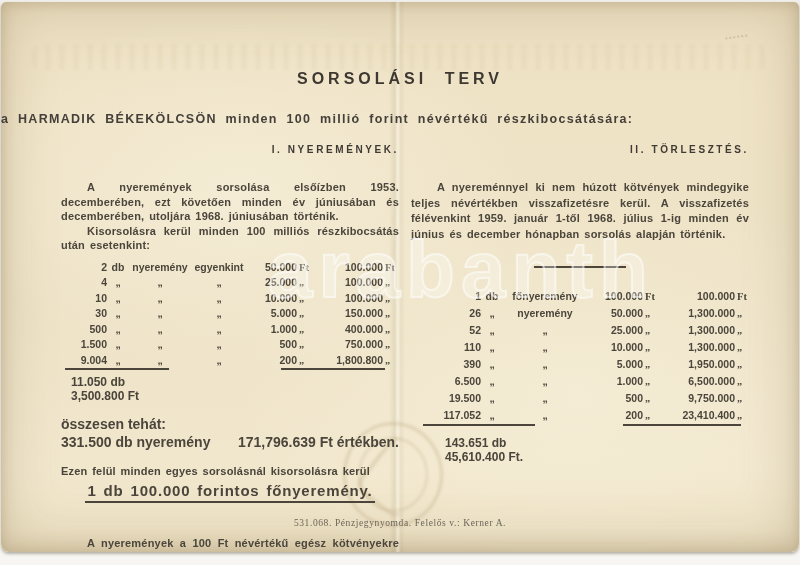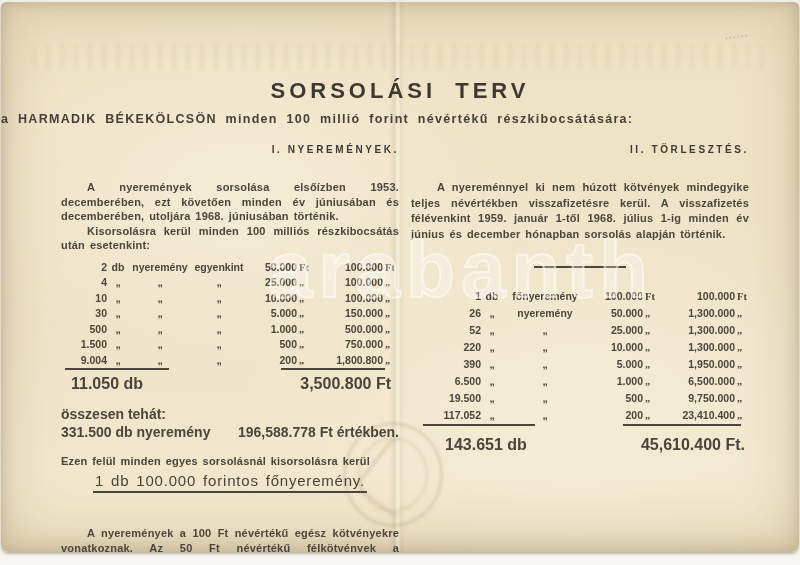--- a/index.html
+++ b/index.html
@@ -34,22 +34,22 @@
     border-radius:50%; border:3px solid rgba(176,154,112,.38); filter:blur(1.5px); opacity:.8; }
   .emblem::before { content:""; position:absolute; inset:12px; border-radius:50%; border:2px solid rgba(176,154,112,.35); }
   .emblem::after { content:""; position:absolute; left:22px; top:18px; width:52px; height:64px;
     border-left:4px solid rgba(176,154,112,.35); border-bottom:4px solid rgba(176,154,112,.3);
     transform:rotate(38deg); border-radius:12px; }
   
   .band { position:absolute; left:30px; right:30px; top:42px; height:26px; pointer-events:none; opacity:.5;
     background:repeating-linear-gradient(90deg, rgba(200,180,135,.22) 0 6px, rgba(0,0,0,0) 6px 14px);
     filter:blur(1.2px); border-radius:10px; }
 
-  .title { position:absolute; top:76px; left:0; right:0; text-align:center;
-    font-size:22px; font-weight:700; letter-spacing:4px; word-spacing:9px; color:#3d3831; }
+  .title { position:absolute; top:68px; left:0; right:0; text-align:center;
+    font-size:16px; font-weight:700; letter-spacing:4px; word-spacing:9px; color:#3d3831; }
   .subtitle { position:absolute; top:110px; left:0; right:0; text-align:left;
     font-size:12.5px; font-weight:700; letter-spacing:1.3px; word-spacing:4px; color:#45403a; }
 
   .col { position:absolute; top:142px; width:338px; }
   .col-left  { left:60px; }
   .col-right { left:410px; }
 
   .col-heading { text-align:right; font-size:10px; font-weight:700; letter-spacing:2.6px; color:#3f3a33; margin-bottom:25px; }
   .para { font-size:11px; font-weight:700; line-height:14.5px; text-align:justify;
     letter-spacing:.2px; word-spacing:1.6px; color:#4b453b; }
@@ -65,30 +65,30 @@
   .col-right .t-row { grid-template-columns:56px 22px 84px 56px 16px 76px 16px; line-height:17px; padding-left:14px; }
   .cell-num { text-align:right; }
   .cell-mid { text-align:center; }
   .cell-unit { text-align:left; padding-left:2px;font-family:Liberation Serif, serif; }
   .sumline { position:relative; height:4px; }
   .sumline span { position:absolute; top:0; border-top:2px solid #4b453b; }
   .col-left  .sumline .a { left:4px;  width:104px; }
   .col-left  .sumline .b { right:14px; width:104px; }
   .col-right .sumline .a { left:12px; width:112px; }
   .col-right .sumline .b { right:8px; width:118px; }
-  .totals { display:flex; justify-content:space-between; font-size:16px; font-weight:700; margin-top:3px; }
+  .totals { display:flex; justify-content:flex-end; font-size:12px; font-weight:700; margin-top:3px;flex-direction:column; }
   .col-left  .totals { padding-left:10px; padding-right:8px; }
   .col-right .totals { padding-left:34px; padding-right:4px;margin-top:8px; }
 
   .sum-block { margin-top:13px; font-size:14px; font-weight:700; color:#4b453b; }
   .sum-block .line2 { display:flex; justify-content:space-between; margin-top:2px;text-align:right; }
 
   .extra-line { margin-top:15px; text-align:left; font-size:11px; font-weight:700; letter-spacing:.2px; word-spacing:1.5px; }
   .grand-prize-wrap { text-align:center; margin-top:5px; }
-  .grand-prize { display:inline-block; font-size:15px; font-weight:400; letter-spacing:.8px; word-spacing:2px;
+  .grand-prize { display:inline-block; font-size:15px; font-weight:700; letter-spacing:.8px; word-spacing:2px;
     border-bottom:2px solid #4b453b; padding:0 2px 2px 2px; }
   .para3 { margin-top:33px; }
 
   .footer { position:absolute; left:0; right:0; top:516px; text-align:center;
     font-family:"Liberation Serif", serif; font-size:9.5px; letter-spacing:.6px; color:#6b655a; }
 
   .watermark { position:absolute; left:268px; top:230px; pointer-events:none; z-index:5;
     font-size:80px; font-weight:700; letter-spacing:6px; line-height:1;
     color:rgba(255,255,255,.06);
     -webkit-text-stroke:2px rgba(255,255,255,.55);
@@ -158,21 +158,21 @@
           <span class="cell-num">150.000</span>
           <span class="cell-unit">„</span>
         </div>
         <div class="t-row">
           <span class="cell-num">500</span>
           <span class="cell-mid">„</span>
           <span class="cell-mid">„</span>
           <span class="cell-mid">„</span>
           <span class="cell-num">1.000</span>
           <span class="cell-unit">„</span>
-          <span class="cell-num">500.000</span>
+          <span class="cell-num">400.000</span>
           <span class="cell-unit">„</span>
         </div>
         <div class="t-row">
           <span class="cell-num">1.500</span>
           <span class="cell-mid">„</span>
           <span class="cell-mid">„</span>
           <span class="cell-mid">„</span>
           <span class="cell-num">500</span>
           <span class="cell-unit">„</span>
           <span class="cell-num">750.000</span>
@@ -195,21 +195,21 @@
       </div>
     <div class="totals">
       <span>11.050 db</span>
       <span>3,500.800 Ft</span>
     </div>
 
     <div class="sum-block">
       <div>összesen tehát:</div>
       <div class="line2">
         <span>331.500 db nyeremény</span>
-        <span>196,588.778 Ft értékben.</span>
+        <span>171,796.639 Ft értékben.</span>
       </div>
     </div>
 
     <div class="extra-line">Ezen felül minden egyes sorsolásnál kisorsolásra kerül</div>
     <div class="grand-prize-wrap">
       <span class="grand-prize">1 db 100.000 forintos főnyeremény.</span>
     </div>
 
     <div class="para indent para3">A nyeremények a 100 Ft névértékű egész kötvényekre vonatkoznak. Az 50 Ft névértékű félkötvények a nyeremények felére biztosítanak igényt.</div>
   </div>
@@ -241,21 +241,21 @@
         <div class="t-row">
           <span class="cell-num">52</span>
           <span class="cell-mid">„</span>
           <span class="cell-mid">„</span>
           <span class="cell-num">25.000</span>
           <span class="cell-unit">„</span>
           <span class="cell-num">1,300.000</span>
           <span class="cell-unit">„</span>
         </div>
         <div class="t-row">
-          <span class="cell-num">220</span>
+          <span class="cell-num">110</span>
           <span class="cell-mid">„</span>
           <span class="cell-mid">„</span>
           <span class="cell-num">10.000</span>
           <span class="cell-unit">„</span>
           <span class="cell-num">1,300.000</span>
           <span class="cell-unit">„</span>
         </div>
         <div class="t-row">
           <span class="cell-num">390</span>
           <span class="cell-mid">„</span>
@@ -296,15 +296,16 @@
     <div class="sumline">
         <span class="a"></span>
         <span class="b"></span>
       </div>
     <div class="totals">
       <span>143.651 db</span>
       <span>45,610.400 Ft.</span>
     </div>
   </div>
 
+  <div class="footer">531.068. Pénzjegynyomda. Felelős v.: Kerner A.</div>
 </div>
 
 <div class="watermark">arabanth</div>
 
 </body></html>

